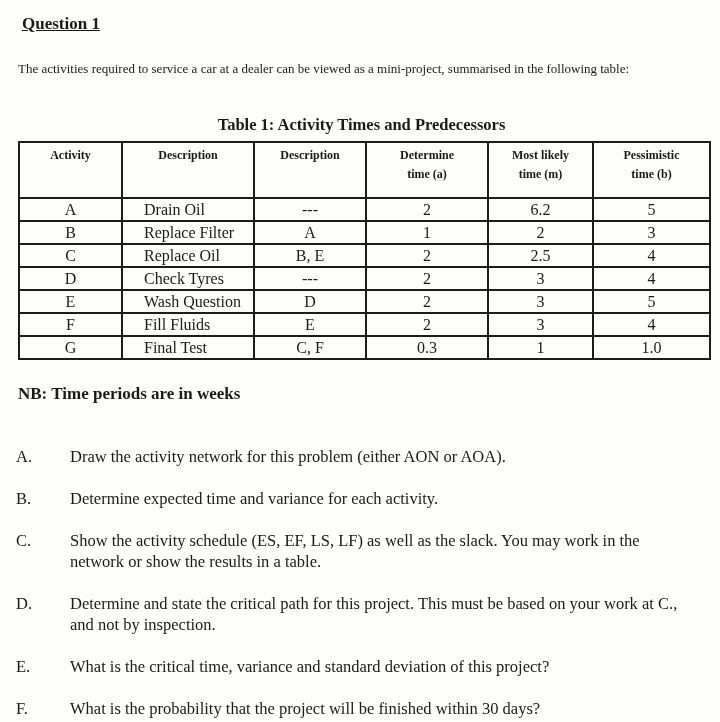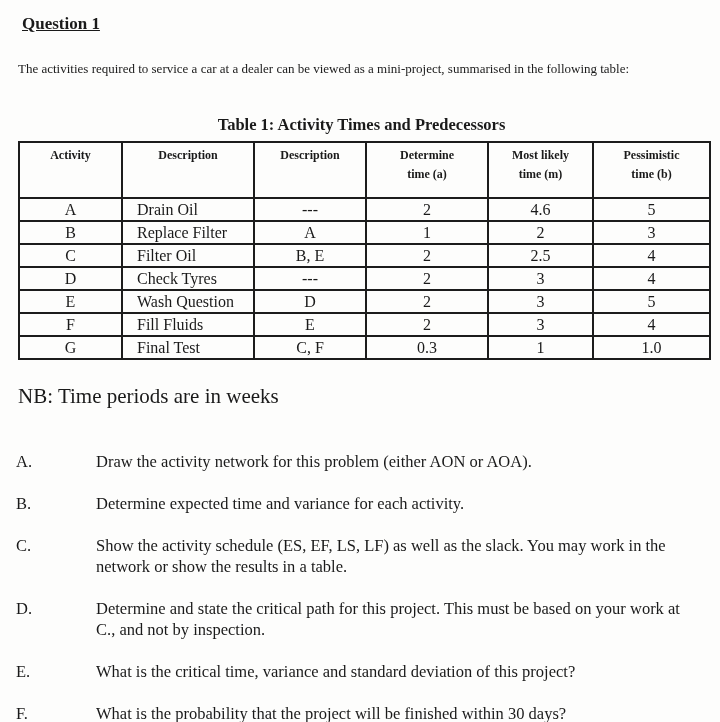--- a/index.html
+++ b/index.html
@@ -61,44 +61,43 @@
   }
   .activity-table td {
     font-size: 16px;
     text-align: center;
     height: 19px;
     line-height: 19px;
     padding: 1px 2px;
   }
   .activity-table td.desc {
     text-align: left;
-    padding-left: 14px;
+    padding-left: 21px;
   }
   .note {
-    font-weight: normal;
-    font-size: 21px;
+    font-weight: bold;
+    font-size: 17px;
     margin: 24px 0 4px 2px;
   }
   .questions {
     margin-top: 42px;
   }
   .q-item {
     display: flex;
     margin-bottom: 21px;
     font-size: 16.5px;
     line-height: 21px;
   }
   .q-label {
     width: 54px;
     flex-shrink: 0;
   }
   .q-text {
     flex: 1;
     padding-right: 8px;
-    margin-left: 26px;
   }
 </style>
 </head>
 <body>
 
 <div class="page">
 
   <div class="page-title">Question 1</div>
 
   <p class="intro">The activities required to service a car at a dealer can be viewed as a mini-project, summarised in the following table:</p>
@@ -126,34 +125,34 @@
         <th>Pessimistic
 time (b)</th>
       </tr>
     </thead>
     <tbody>
       <tr>
         <td>A</td>
         <td class="desc">Drain Oil</td>
         <td>---</td>
         <td>2</td>
-        <td>4.6</td>
+        <td>6.2</td>
         <td>5</td>
       </tr>
       <tr>
         <td>B</td>
         <td class="desc">Replace Filter</td>
         <td>A</td>
         <td>1</td>
         <td>2</td>
         <td>3</td>
       </tr>
       <tr>
         <td>C</td>
-        <td class="desc">Filter Oil</td>
+        <td class="desc">Replace Oil</td>
         <td>B, E</td>
         <td>2</td>
         <td>2.5</td>
         <td>4</td>
       </tr>
       <tr>
         <td>D</td>
         <td class="desc">Check Tyres</td>
         <td>---</td>
         <td>2</td>

